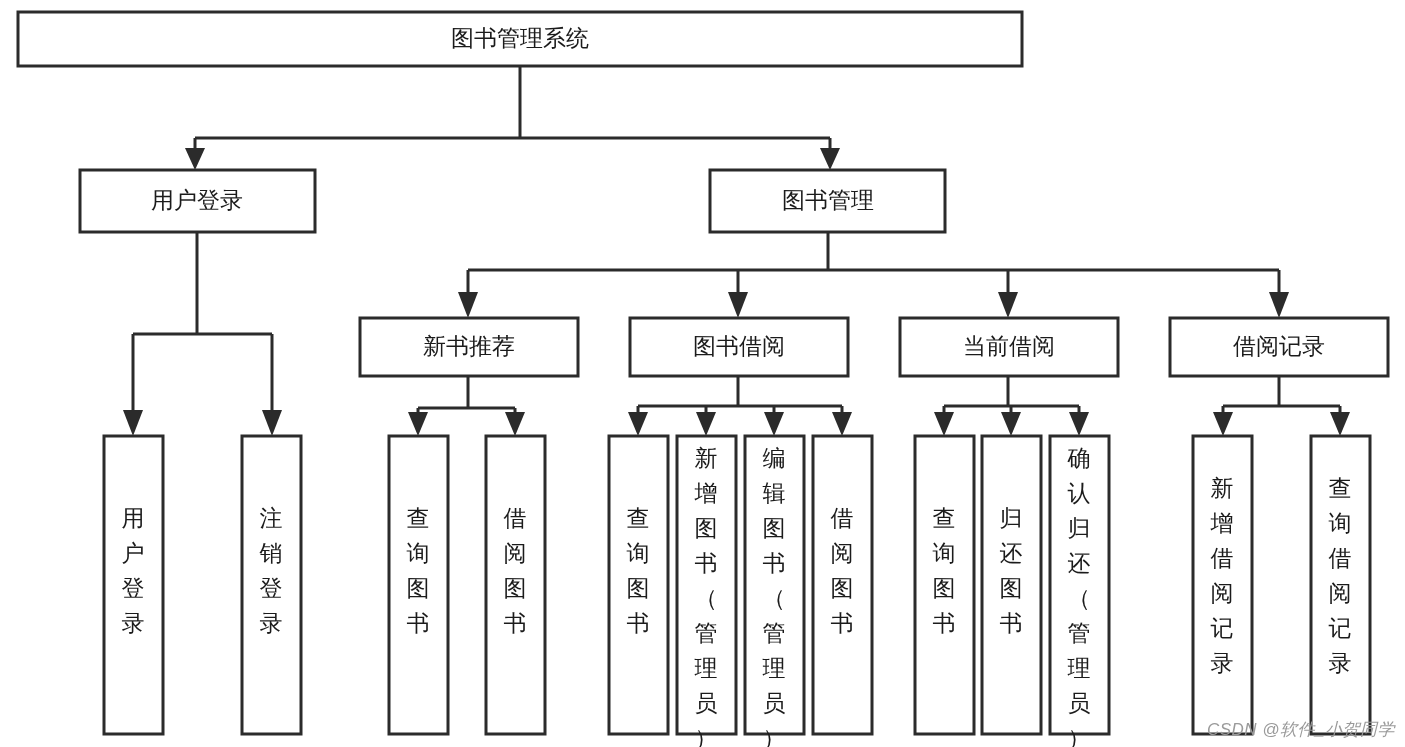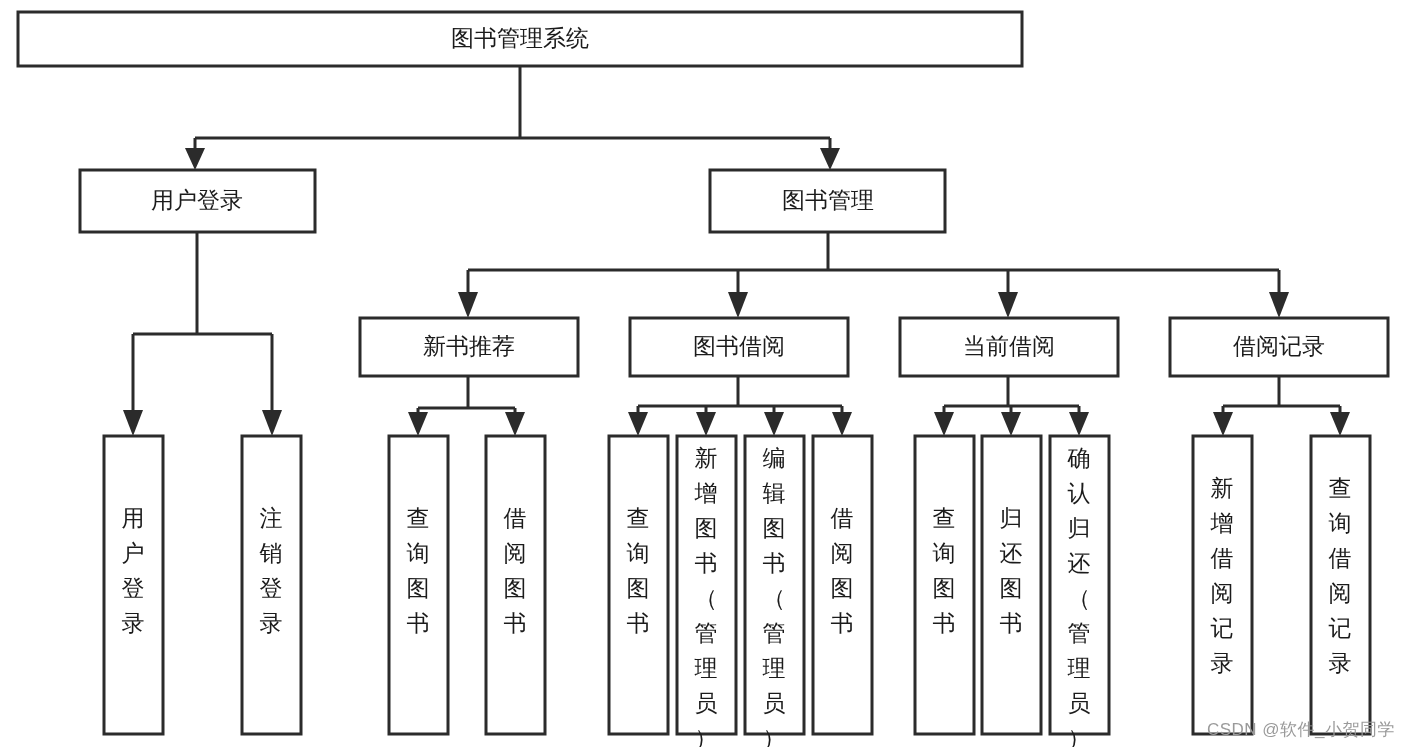--- a/index.html
+++ b/index.html
@@ -55,20 +55,21 @@
   }
   .watermark {
     position: absolute;
     right: 10px;
     bottom: 6px;
     font-family: "Liberation Sans", "DejaVu Sans", sans-serif;
     font-size: 17px;
     color: #9a9a9a;
     white-space: nowrap;
     letter-spacing: 0.5px;
+    font-style: italic;
   }
 </style>
 </head>
 <body>
 
 <div id="diagram-root">
   <svg width="1405" height="747" viewBox="0 0 1405 747" xmlns="http://www.w3.org/2000/svg">
 
     <g>
 

